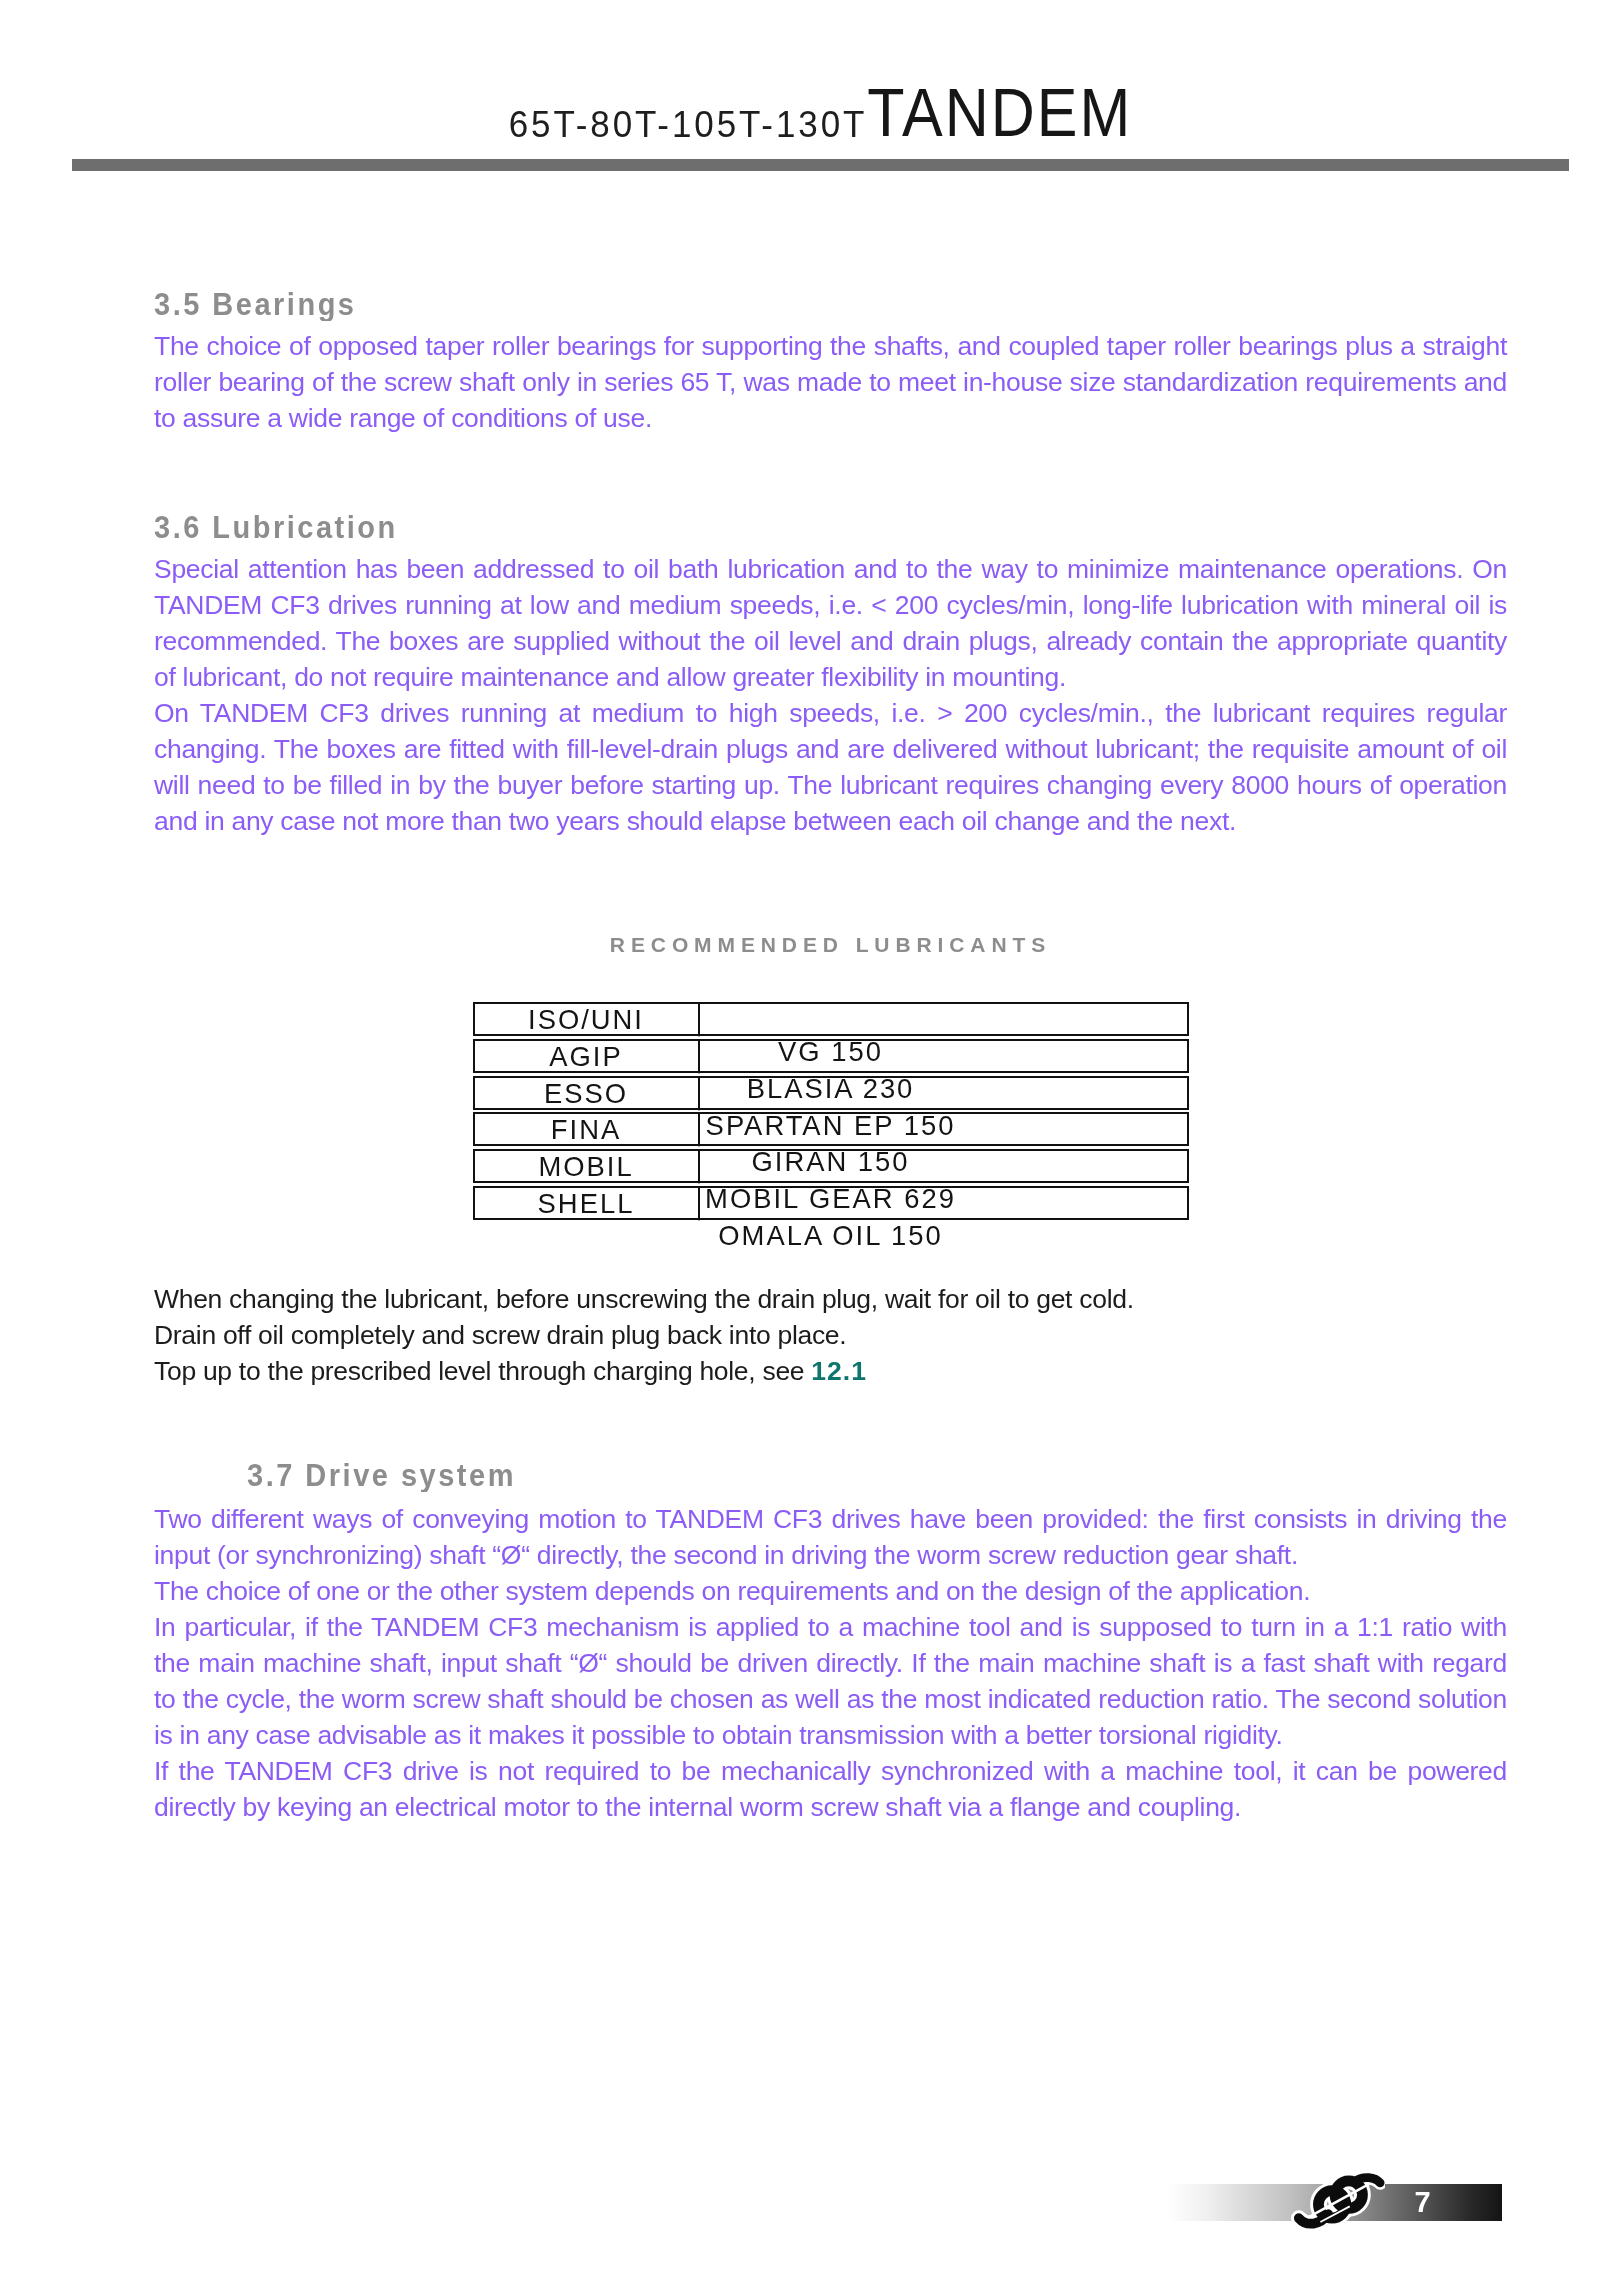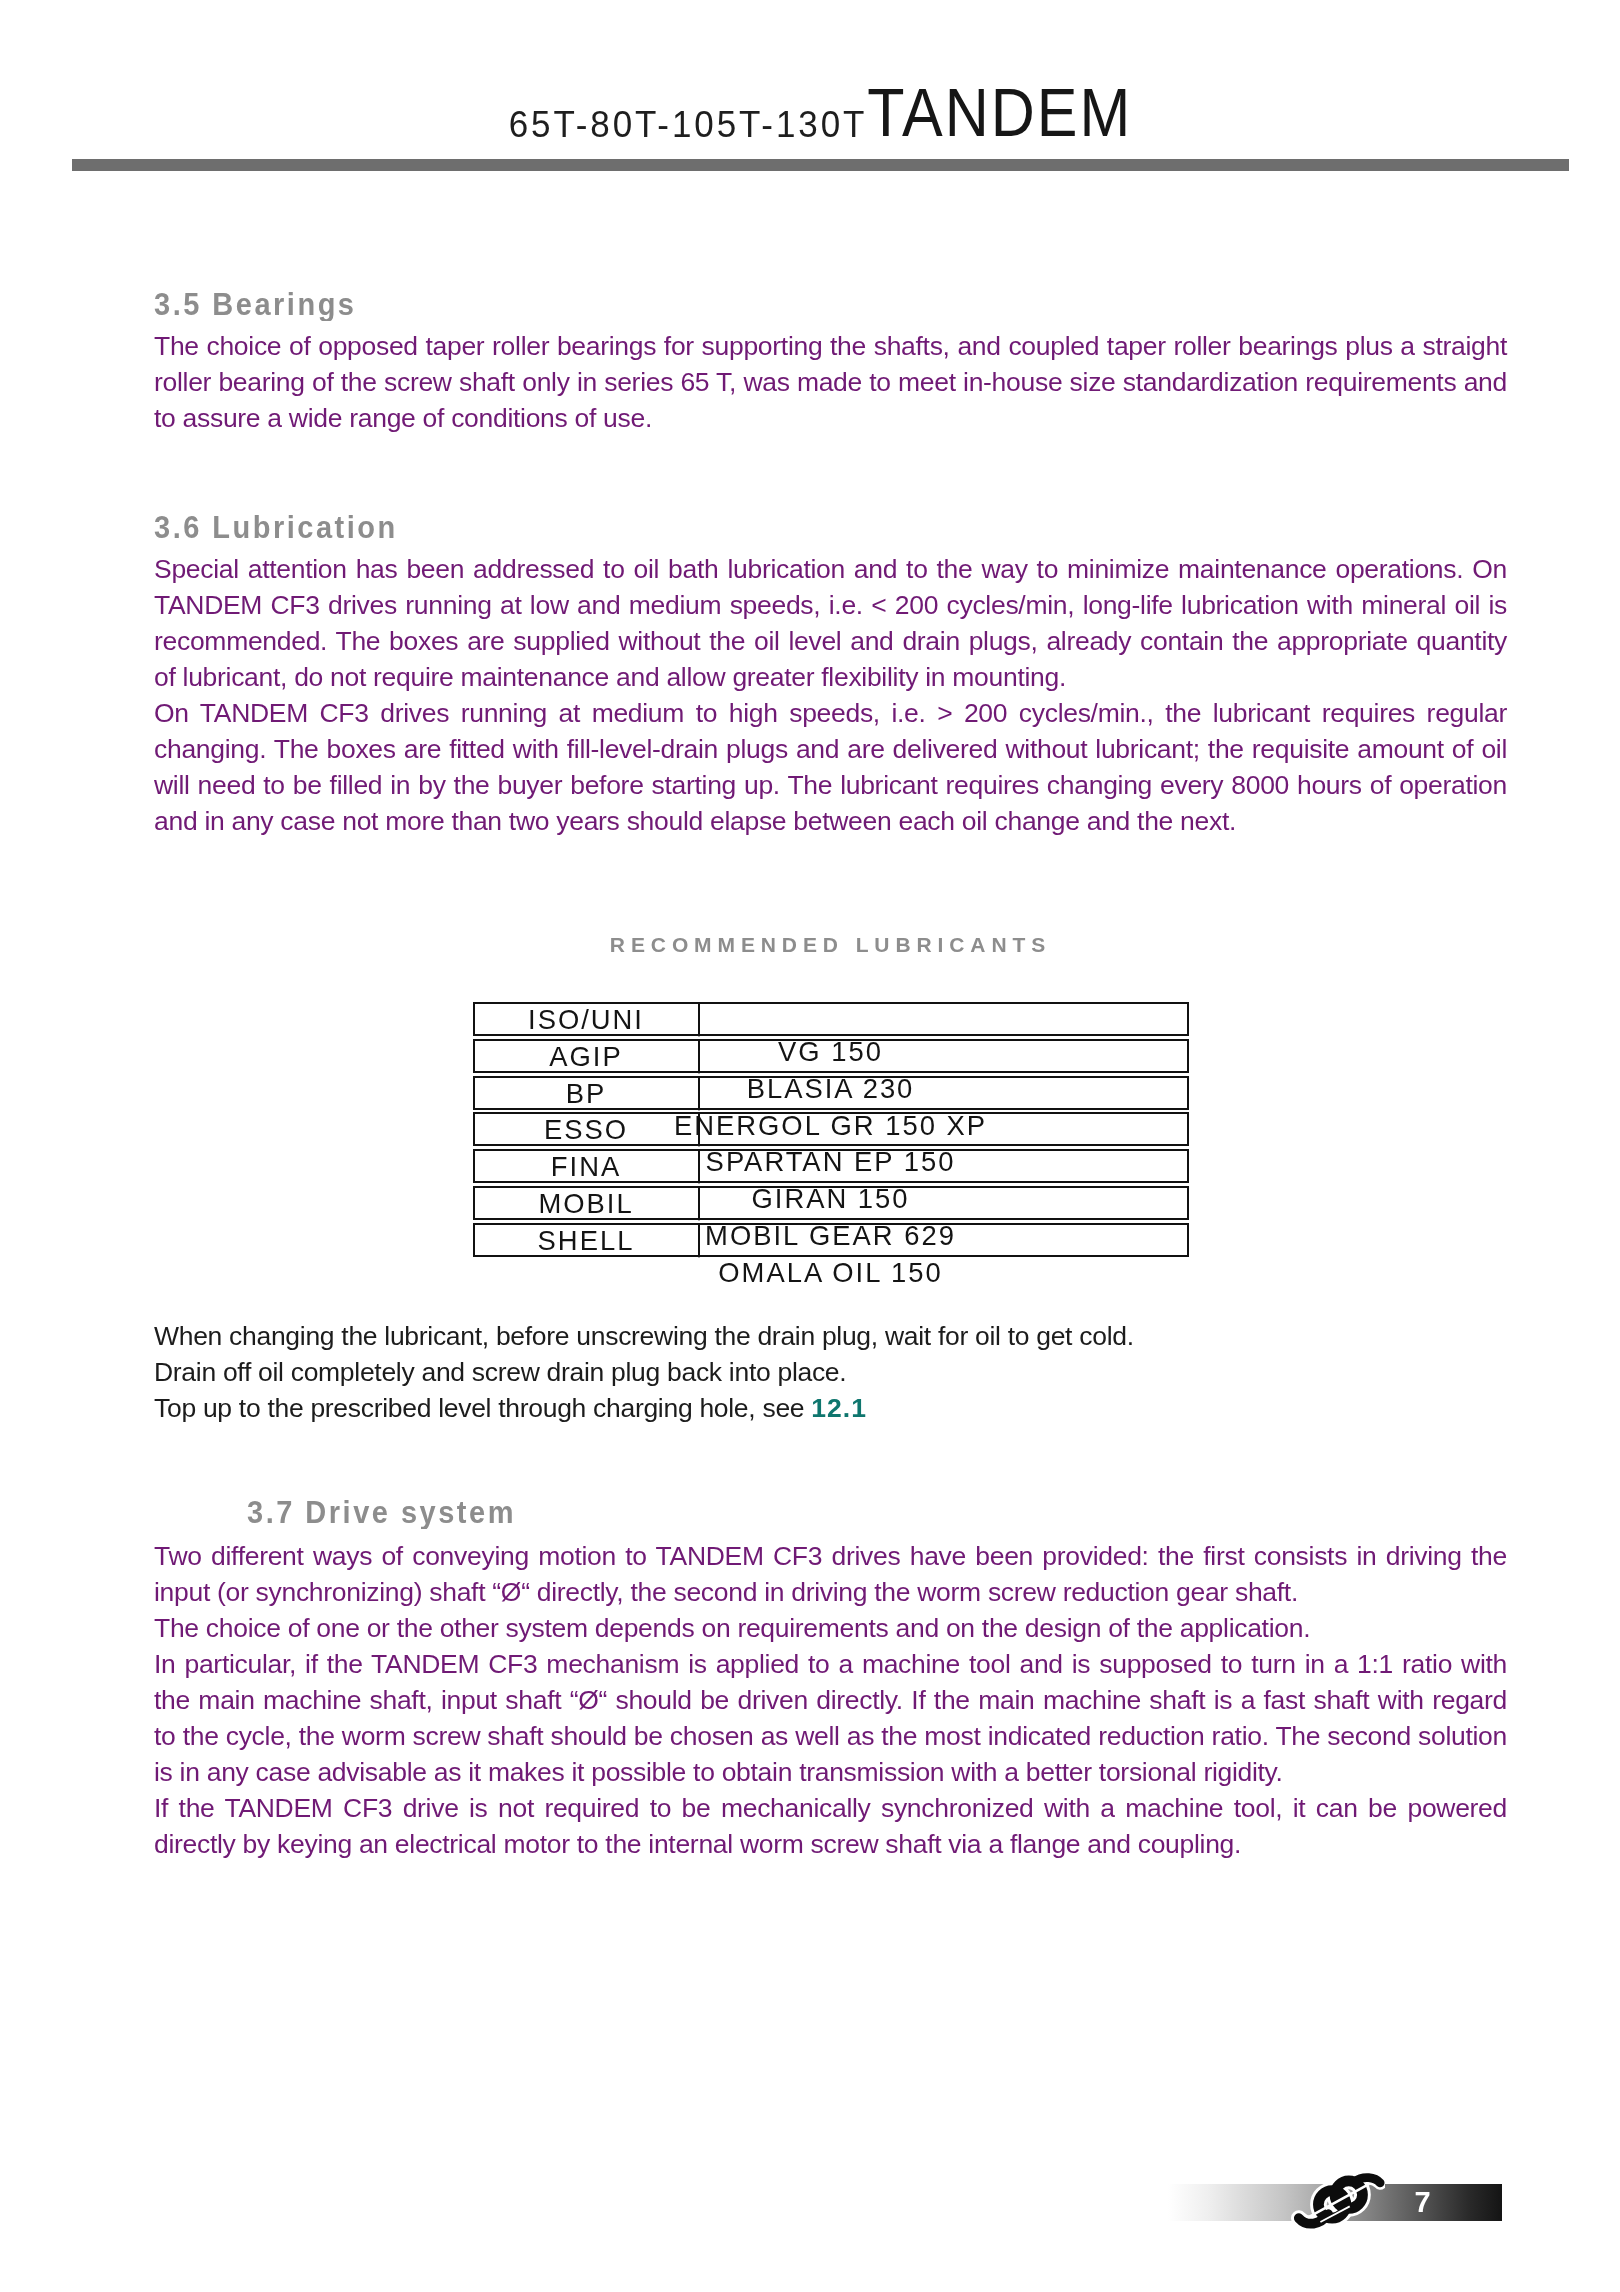--- a/index.html
+++ b/index.html
@@ -60,21 +60,21 @@
     letter-spacing:2.5px;
     color:#8d8d8d;
     transform:scaleY(1.05);
     transform-origin:left bottom;
   }
   .para{
     font-size:26.5px;
     line-height:36px;
     letter-spacing:-0.3px;
     text-align:justify;
-    color:#701a75;
+    color:#8b5cf6;
     margin:0;
   }
   .mt-s35{margin-top:33px;}
   .s35-body{margin-top:5.9px;}
   .mt-s36{margin-top:76px;}
   .s36-body{margin-top:5.9px;}
   .lub-heading{
     margin-top:94px;
     text-align:center;
     font-weight:700;
@@ -186,24 +186,20 @@
     <div class="lub-table">
       <div class="lub-row">
         <div class="lub-cell lub-brand">ISO/UNI</div>
         <div class="lub-cell lub-product">VG 150</div>
       </div>
       <div class="lub-row">
         <div class="lub-cell lub-brand">AGIP</div>
         <div class="lub-cell lub-product">BLASIA 230</div>
       </div>
       <div class="lub-row">
-        <div class="lub-cell lub-brand">BP</div>
-        <div class="lub-cell lub-product">ENERGOL GR 150 XP</div>
-      </div>
-      <div class="lub-row">
         <div class="lub-cell lub-brand">ESSO</div>
         <div class="lub-cell lub-product">SPARTAN EP 150</div>
       </div>
       <div class="lub-row">
         <div class="lub-cell lub-brand">FINA</div>
         <div class="lub-cell lub-product">GIRAN 150</div>
       </div>
       <div class="lub-row">
         <div class="lub-cell lub-brand">MOBIL</div>
         <div class="lub-cell lub-product">MOBIL GEAR 629</div>

